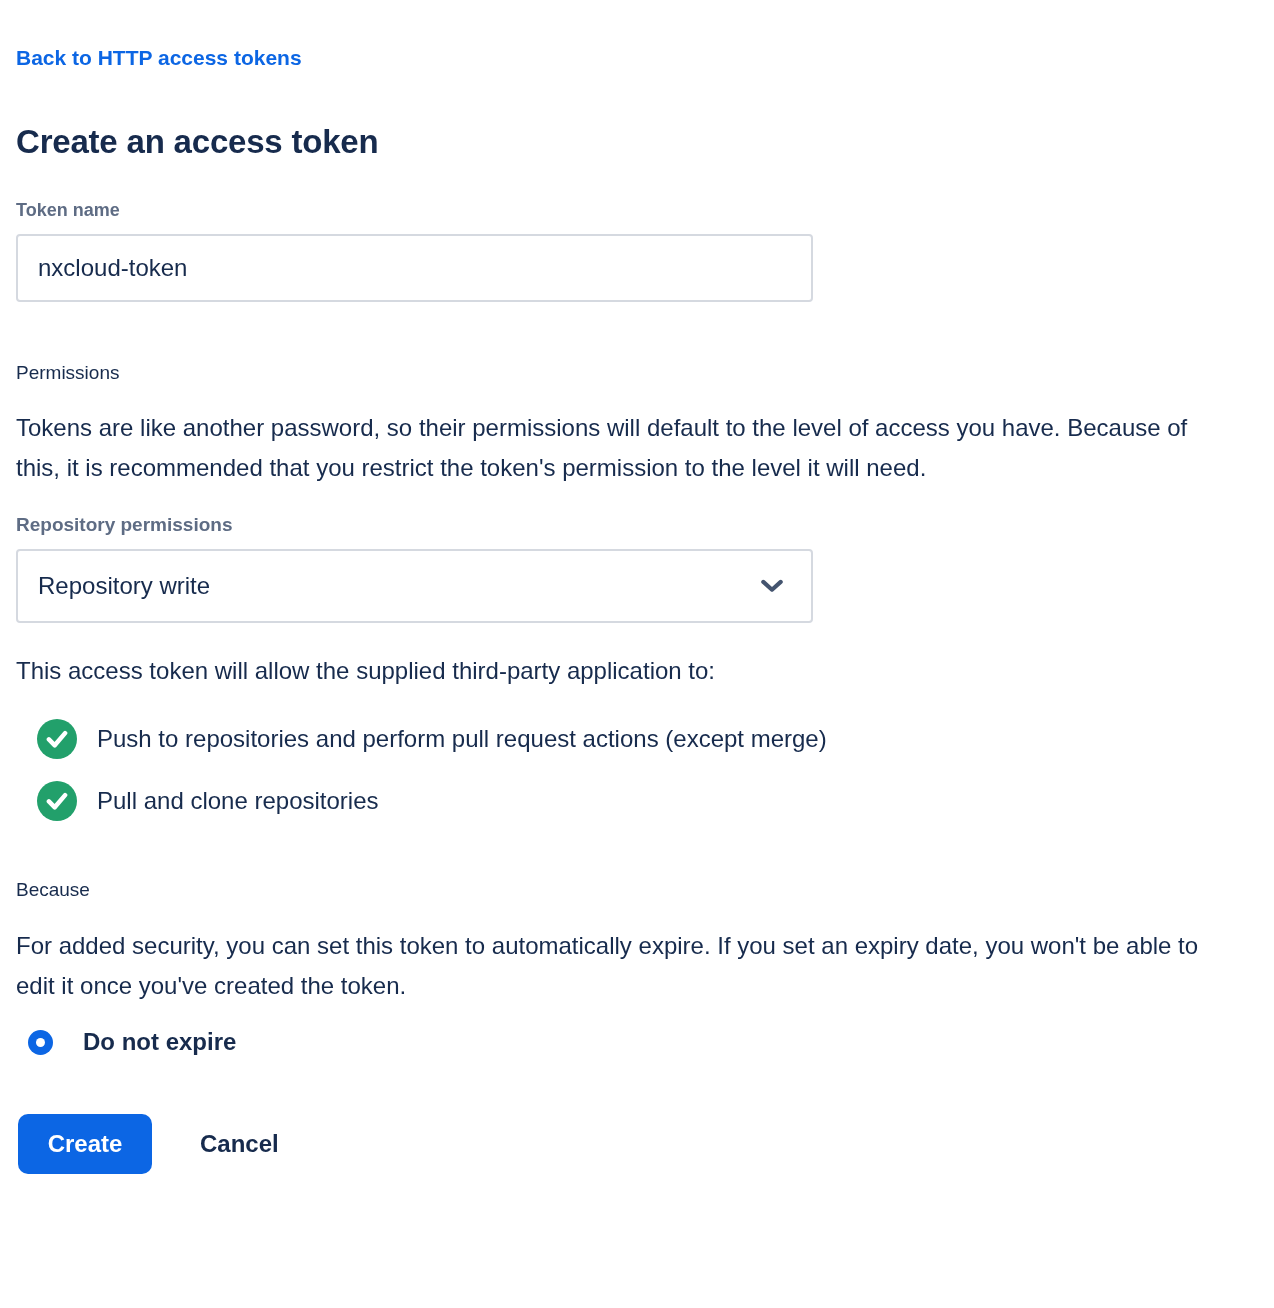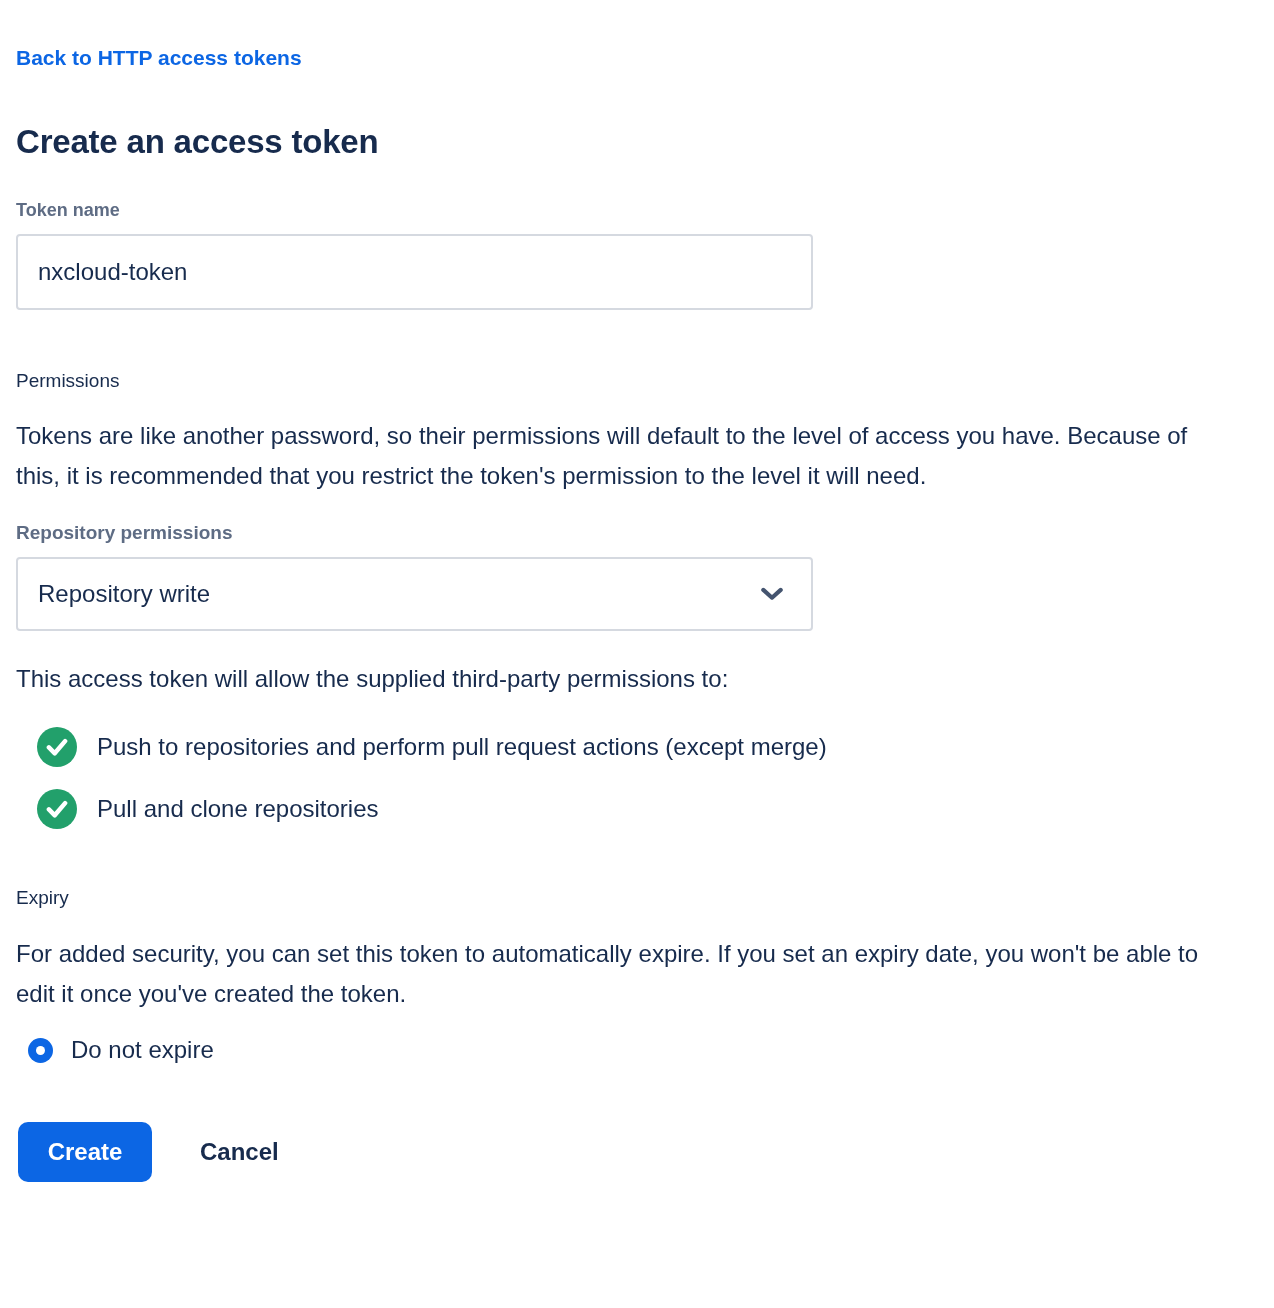--- a/index.html
+++ b/index.html
@@ -42,21 +42,21 @@
     font-size:18px;
     font-weight:700;
     color:var(--label-gray);
   }
   .mt-token-label{margin-top:38px;}
   .mt-repo-label{margin-top:26px;font-size:19px;}
   .text-input{
     display:block;
     margin-top:13px;
     width:797px;
-    height:76px;
+    height:68px;
     border:2px solid var(--border-gray);
     border-radius:4px;
     padding:0 20px;
     font-size:24px;
     font-family:"Liberation Sans", sans-serif;
     color:var(--text-dark);
     outline:none;
     background:#fff;
   }
   h2.section-heading{
@@ -108,25 +108,26 @@
     background:var(--success-green);
     display:flex;
     align-items:center;
     justify-content:center;
     flex:none;
   }
   .radio-group{margin-top:12px;}
   .radio-row{
     display:flex;
     align-items:center;
-    gap:18px;
+    gap:30px;
     padding-left:12px;
     height:48px;
     font-size:24px;
     cursor:pointer;
+    font-weight:bold;
   }
   .radio{
     width:25px;
     height:25px;
     border-radius:50%;
     flex:none;
     position:relative;
   }
   .radio.selected{background:var(--accent-blue);}
   .radio.selected::after{
@@ -194,41 +195,41 @@
 
   <div class="select-box">
     <span>Repository write</span>
     <span class="chevron">
       <svg width="22" height="14" viewBox="0 0 24 14">
         <path d="M2.5 2.5 L12 11 L21.5 2.5" fill="none" stroke="#44546F" stroke-width="4.5" stroke-linecap="round" stroke-linejoin="round"></path>
       </svg>
     </span>
   </div>
 
-  <p class="body-text intro-text">This access token will allow the supplied third-party permissions to:</p>
+  <p class="body-text intro-text">This access token will allow the supplied third-party application to:</p>
 
   <div class="cap-item first">
     <span class="check-circle">
       <svg width="22" height="18" viewBox="0 0 24 20">
         <path d="M3 10.5 L9.5 17 L21 3.5" fill="none" stroke="#ffffff" stroke-width="5" stroke-linecap="round" stroke-linejoin="round"></path>
       </svg>
     </span>
     <span>Push to repositories and perform pull request actions (except merge)</span>
   </div>
 
   <div class="cap-item second">
     <span class="check-circle">
       <svg width="22" height="18" viewBox="0 0 24 20">
         <path d="M3 10.5 L9.5 17 L21 3.5" fill="none" stroke="#ffffff" stroke-width="5" stroke-linecap="round" stroke-linejoin="round"></path>
       </svg>
     </span>
     <span>Pull and clone repositories</span>
   </div>
 
-  <h2 class="section-heading expiry-heading">Expiry</h2>
+  <h2 class="section-heading expiry-heading">Because</h2>
 
   <p class="body-text">For added security, you can set this token to automatically expire. If you set an expiry date, you won't be able to edit it once you've created the token.</p>
 
   <div class="radio-group">
     <label class="radio-row">
       <span class="radio selected"></span>
       <span>Do not expire</span>
     </label>
   </div>
 

